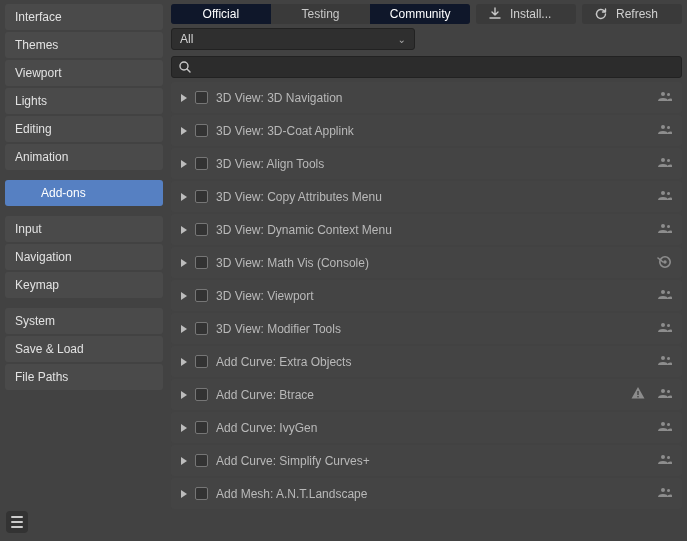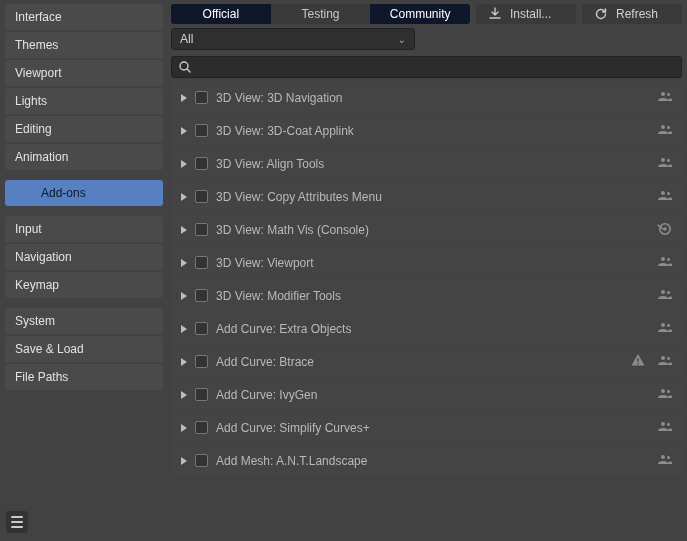--- a/index.html
+++ b/index.html
@@ -24,21 +24,21 @@
   .side-spacer { height: 6px; }
   .side-item {
     background: #4a4a4a;
     border-radius: 3px;
     padding: 6px 10px;
     cursor: pointer;
     color: #e2e2e2;
   }
   .side-item.active {
     background: #5680c2;
-    color: #0f172a;
+    color: #ffffff;
     padding-left: 36px;
   }
 
   .burger {
     position: absolute;
     left: 6px;
     bottom: 8px;
     width: 22px;
     height: 22px;
     background: #333;
@@ -295,20 +295,30 @@
         <div class="addon-label">3D View: Copy Attributes Menu</div>
         <div class="trail">
           <span><svg width="16" height="16" viewBox="0 0 16 16">
               <path d="M5 6a2 2 0 1 1 4 0 2 2 0 0 1-4 0zm6 .5a1.5 1.5 0 1 1 3 0 1.5 1.5 0 0 1-3 0zM2 13c0-2 2-3 5-3s5 1 5 3H2zm9.5 0c.2-1.6 1.3-2.4 3-2.4s1.5.8 1.5 2.4h-4.5z" fill="#b5b5b5"></path>
             </svg></span>
         </div>
       </div>
       <div class="addon">
         <div class="disclosure"></div>
         <div class="chk"></div>
+        <div class="addon-label">3D View: Dynamic Context Menu</div>
+        <div class="trail">
+          <span><svg width="16" height="16" viewBox="0 0 16 16">
+              <path d="M5 6a2 2 0 1 1 4 0 2 2 0 0 1-4 0zm6 .5a1.5 1.5 0 1 1 3 0 1.5 1.5 0 0 1-3 0zM2 13c0-2 2-3 5-3s5 1 5 3H2zm9.5 0c.2-1.6 1.3-2.4 3-2.4s1.5.8 1.5 2.4h-4.5z" fill="#b5b5b5"></path>
+            </svg></span>
+        </div>
+      </div>
+      <div class="addon">
+        <div class="disclosure"></div>
+        <div class="chk"></div>
         <div class="addon-label">3D View: Math Vis (Console)</div>
         <div class="trail">
           <span><svg width="16" height="16" viewBox="0 0 16 16">
               <circle cx="9" cy="9" r="5.2" fill="none" stroke="#b5b5b5" stroke-width="1.6"></circle>
               <circle cx="9" cy="9" r="1.7" fill="#b5b5b5"></circle>
               <path d="M2 5l5 4" stroke="#b5b5b5" stroke-width="1.6" stroke-linecap="round"></path>
             </svg></span>
         </div>
       </div>
       <div class="addon">

